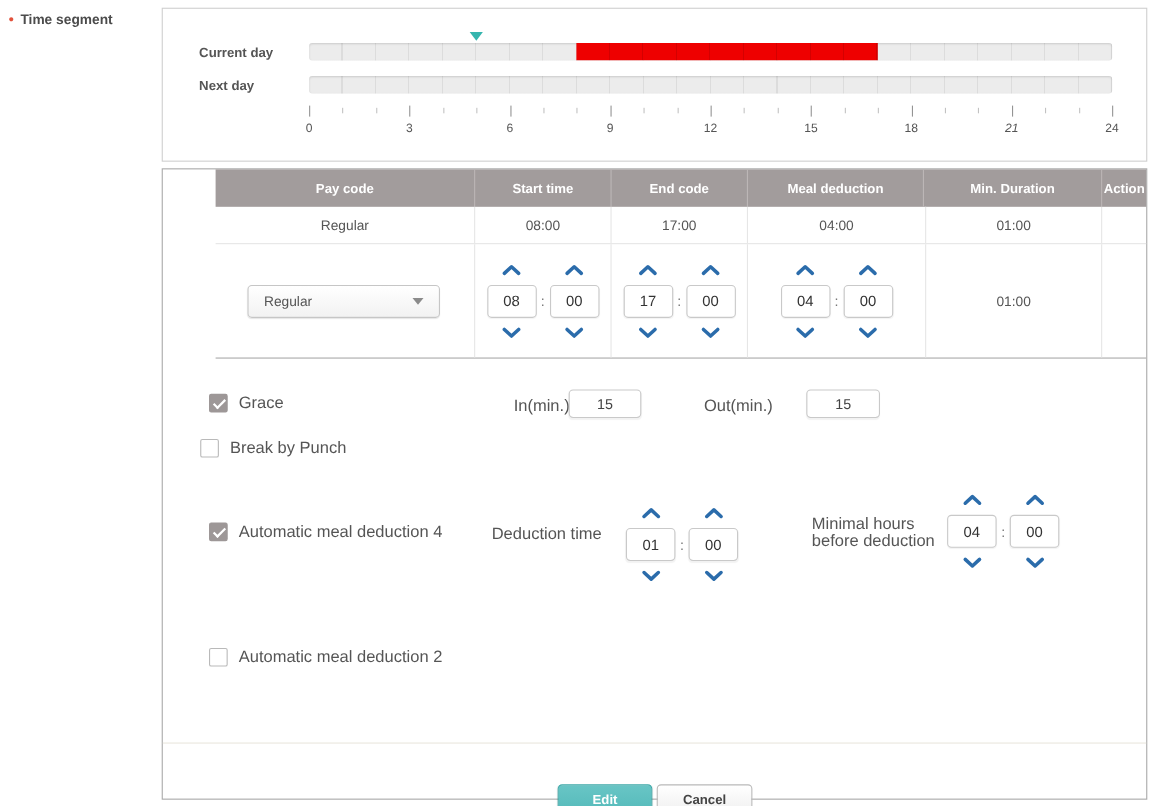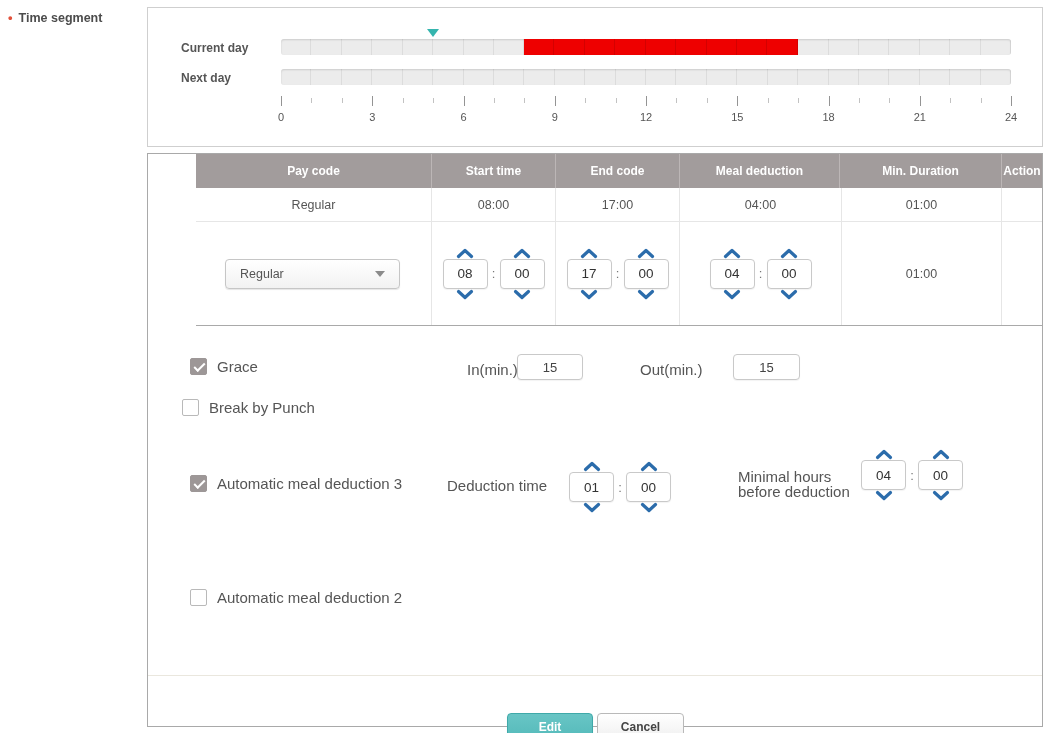--- a/index.html
+++ b/index.html
@@ -57,21 +57,21 @@
   
   .dropdown { width:175px; height:30px; border:1px solid #c6c6c6; border-radius:4px;
     background:linear-gradient(#ffffff,#f2f2f2); box-shadow:0 1px 1px rgba(0,0,0,0.10);
     display:flex; align-items:center; justify-content:space-between; padding:0 14px;
     font-size:12.5px; color:#555; cursor:pointer; }
   .caret-down { width:0; height:0; border-left:5px solid transparent;
     border-right:5px solid transparent; border-top:6px solid #8b8b8b; }
 
   
   .spinner { display:flex; align-items:center; }
-  .spin-col { display:flex; flex-direction:column; align-items:center; }
+  .spin-col { display:flex; flex-direction:column; align-items:center; gap:8px; }
   .chev { background:none; border:none; padding:0; width:18px; height:11px;
     line-height:0; cursor:pointer; }
   .chev.down svg { transform:rotate(180deg); }
   .spin-box { width:45px; height:30px; border:1px solid #c9c9c9; border-radius:4px;
     background:#fff; text-align:center; font-size:13.5px; color:#333;
     font-family:"Liberation Sans", sans-serif; box-shadow:0 1px 1px rgba(0,0,0,0.05); }
   .spin-colon { width:12px; text-align:center; font-size:13px; color:#777; }
   .meal-value { font-size:12.5px; color:#555; }
 
   
@@ -152,21 +152,21 @@
       <div class="tick" style="left: 669.167px;"></div>
       <div class="tick" style="left: 699.583px;"></div>
       <div class="tick major" style="left: 730px;"></div>
       <div class="tick-label" style="left: 0px;">0</div>
       <div class="tick-label" style="left: 91.25px;">3</div>
       <div class="tick-label" style="left: 182.5px;">6</div>
       <div class="tick-label" style="left: 273.75px;">9</div>
       <div class="tick-label" style="left: 365px;">12</div>
       <div class="tick-label" style="left: 456.25px;">15</div>
       <div class="tick-label" style="left: 547.5px;">18</div>
-      <div class="tick-label" style="left: 638.75px;">21</div>
+      <div class="tick-label" style="left: 638.75px; font-style: italic;">21</div>
       <div class="tick-label" style="left: 730px;">24</div>
     </div>
 </div>
 
 <div class="main-box">
 
   <div class="thead">
     <div class="th col-paycode">Pay code</div>
     <div class="th col-start">Start time</div>
     <div class="th col-end">End code</div>
@@ -279,21 +279,21 @@
   <span class="opt-label lbl-out">Out(min.)</span>
   <input class="text-input inp-out" value="15" style="">
 
   <div class="check-item pos-break">
     <div class="checkbox"></div>
     <span class="opt-label">Break by Punch</span>
   </div>
 
   <div class="check-item pos-auto1">
     <div class="checkbox checked"></div>
-    <span class="opt-label">Automatic meal deduction 3</span>
+    <span class="opt-label">Automatic meal deduction 4</span>
   </div>
   <span class="opt-label lbl-deduction">Deduction time</span>
 
   <div class="spinner spin-deduction">
     <div class="spin-col">
       <button class="chev up"><svg width="18" height="11" viewBox="0 0 18 11">
             <path d="M2.5 8.5 L9 2.5 L15.5 8.5" fill="none" stroke="#2b6cab" stroke-width="3.2" stroke-linecap="round" stroke-linejoin="round"></path>
           </svg></button>
       <input class="spin-box" value="01" style="">
       <button class="chev down"><svg width="18" height="11" viewBox="0 0 18 11">

